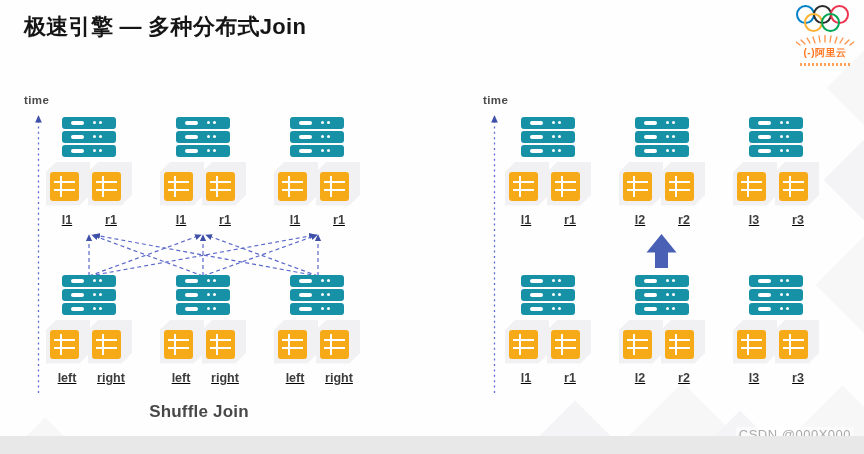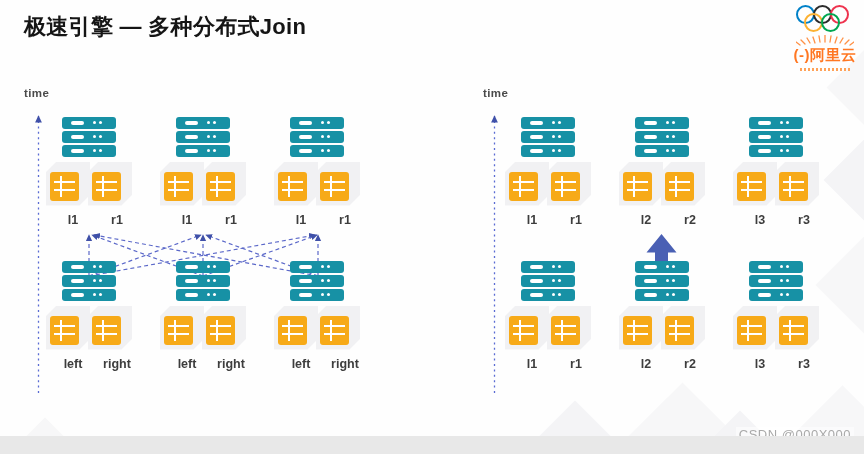--- a/index.html
+++ b/index.html
@@ -20,38 +20,38 @@
   .brand{position:absolute; left:793px; top:5px; width:64px; z-index:3;}
   .rings{position:relative; height:29px; margin-left:3px;}
   .ring{position:absolute; width:15px; height:15px; border-radius:50%; border:2.6px solid #000;}
   .ring.r0{left:0;    top:0;}
   .ring.r1{left:17px; top:0;}
   .ring.r2{left:34px; top:0;}
   .ring.r3{left:8px;  top:8px;}
   .ring.r4{left:25px; top:8px;}
   .rays{display:block; margin:1px auto 0;}
   .brand-text{
-    text-align:center; font-size:15px; font-weight:800; color:#FF7722;
+    text-align:center; font-size:10px; font-weight:800; color:#FF7722;
     letter-spacing:.5px; margin-top:0px; white-space:nowrap;
   }
   .microtext{
     height:3px; width:50px; margin:3px auto 0;
     background:repeating-linear-gradient(90deg,#ffa258 0 2px,transparent 2px 4px);
   }
   
   .diagram{position:absolute; top:80px; width:432px; height:374px; z-index:2;}
   .diagram.left{left:0;}
   .diagram.right{left:459px;}
   .time{
-    position:absolute; left:24px; top:7px;
+    position:absolute; left:24px; top:14px;
     font-size:11.5px; font-weight:700; color:#4a4a4a; letter-spacing:.4px;
   }
   .node-row{position:absolute; left:39px; display:flex; gap:14px;}
   .node-row.r-top{top:37px;}
-  .node-row.r-bottom{top:181px;}
+  .node-row.r-bottom{top:195px;}
   .node{width:100px;}
   
   .server{width:54px; margin:0 auto;}
   .server .bar{
     display:block; height:11.6px; margin-bottom:2.4px;
     background:#1791A5; border-radius:3px; position:relative;
   }
   .server .bar::before{
     content:""; position:absolute; left:9px; top:4px; width:13px; height:3.6px;
     background:#fff; border-radius:2px;
@@ -70,21 +70,21 @@
   .tbl{
     position:absolute; left:4px; bottom:5px; width:29px; height:29px;
     background:#F7AA18; border-radius:3px;
   }
   .tbl .grid{
     position:absolute; inset:4px; background:#fff; border-radius:1px;
     display:grid; grid-template-columns:6px 1fr; gap:2px; padding:0;
   }
   .tbl .grid i{background:#F7AA18; display:block;}
   
-  .labels{display:flex; justify-content:flex-end; margin-top:7px;}
+  .labels{display:flex; justify-content:center; margin-top:7px;text-decoration:underline;}
   .labels span{
     width:42px; margin:0 1px; text-align:center;
     font-size:12.5px; font-weight:700; color:#3d3d3d;
   }
   .caption{
     position:absolute; top:322px; width:330px; text-align:center;
     font-size:17px; font-weight:800; color:#484848; letter-spacing:.2px;
   }
   .diagram.left  .caption{left:34px;}
   .diagram.right .caption{left:54px;}
@@ -407,20 +407,21 @@
                 </span>
               </span>
         </div>
       </div>
       <div class="labels">
         <span>left</span>
         <span>right</span>
       </div>
     </div>
   </div>
+    <div class="caption">Shuffle Join</div>
   </section>
 
   <section class="diagram right">
     <span class="time">time</span>
     <div class="node-row r-top">
     <div class="node">
       <div class="server">
         <i class="bar"></i>
             <i class="bar"></i>
             <i class="bar"></i>

